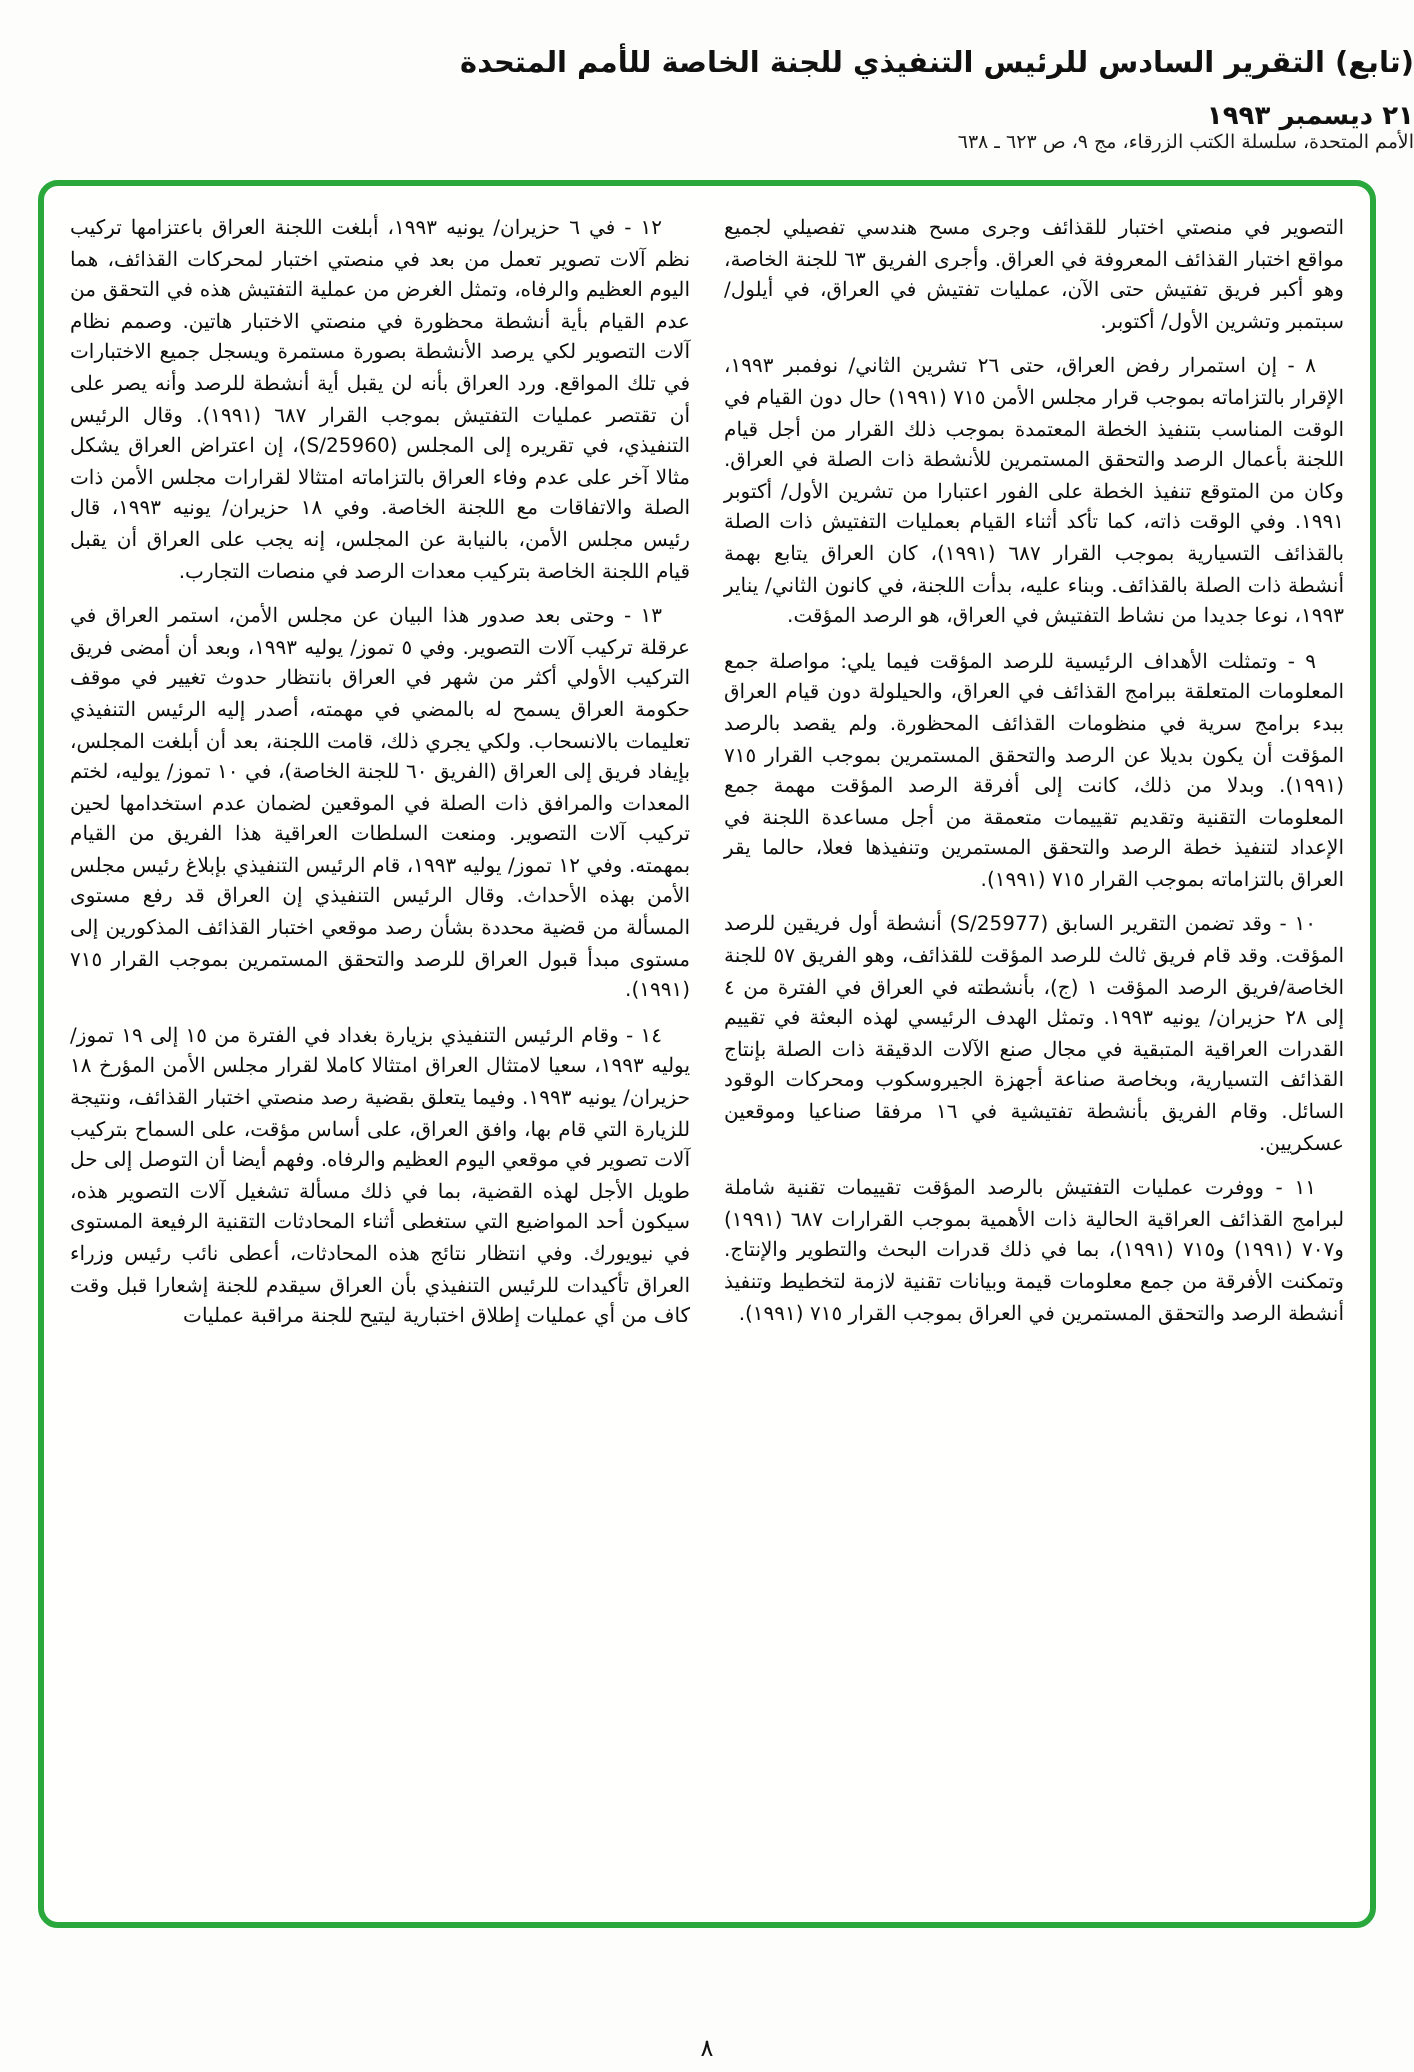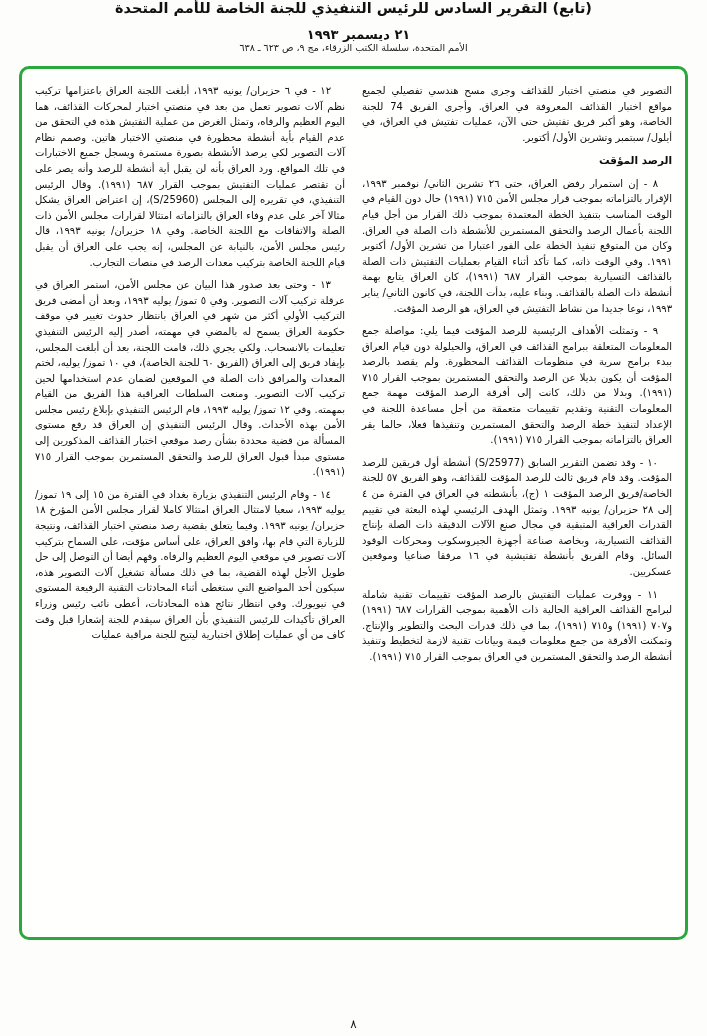--- a/index.html
+++ b/index.html
@@ -1,21 +1,21 @@
 <!DOCTYPE html>
 <html lang="ar"><head>
 <meta charset="utf-8">
 <style>
   html, body { margin: 0; padding: 0; background: #ffffff; }
   .page {
     width: 707px; height: 1036px; margin: 0 auto; position: relative;
     background: #fdfdfb; overflow: hidden; color: #111;
     font-family: "DejaVu Sans", sans-serif;
   }
-  .doc-header { text-align: center; }
+  .doc-header { text-align: right; padding-top: 24px; }
   .doc-title { font-size: 14.5px; font-weight: bold; letter-spacing: 0.2px; }
   .doc-date { font-size: 13px; font-weight: bold; margin-top: 11px; margin-left: 10px; }
   .doc-source { font-size: 9.5px; color: #1a1a1a; }
   .content-box {
     box-sizing: border-box;
     margin: 13px 19px 0 19px;
     border: 3px solid #2aa83c;
     border-radius: 10px;
     padding: 14px 13px 10px 13px;
     height: 874px;
@@ -50,22 +50,21 @@
 
   <header class="doc-header">
     <div class="doc-title">(تابع) التقرير السادس للرئيس التنفيذي للجنة الخاصة للأمم المتحدة</div>
     <div class="doc-date">٢١ ديسمبر ١٩٩٣</div>
     <div class="doc-source">الأمم المتحدة، سلسلة الكتب الزرقاء، مج ٩، ص ٦٢٣ ـ ٦٣٨</div>
   </header>
 
   <main class="content-box">
 
     <section class="col">
-      <p>التصوير في منصتي اختبار للقذائف وجرى مسح هندسي تفصيلي لجميع مواقع اختبار القذائف المعروفة في العراق. وأجرى الفريق 74 للجنة الخاصة، وهو أكبر فريق تفتيش حتى الآن، عمليات تفتيش في العراق، في أيلول/ سبتمبر وتشرين الأول/ أكتوبر.</p>
-      <h3 class="section-heading">الرصد المؤقت</h3>
+      <p>التصوير في منصتي اختبار للقذائف وجرى مسح هندسي تفصيلي لجميع مواقع اختبار القذائف المعروفة في العراق. وأجرى الفريق ٦٣ للجنة الخاصة، وهو أكبر فريق تفتيش حتى الآن، عمليات تفتيش في العراق، في أيلول/ سبتمبر وتشرين الأول/ أكتوبر.</p>
       <p class="indent">٨ -  إن استمرار رفض العراق، حتى ٢٦ تشرين الثاني/ نوفمبر ١٩٩٣، الإقرار بالتزاماته بموجب قرار مجلس الأمن ٧١٥ (١٩٩١) حال دون القيام في الوقت المناسب بتنفيذ الخطة المعتمدة بموجب ذلك القرار من أجل قيام اللجنة بأعمال الرصد والتحقق المستمرين للأنشطة ذات الصلة في العراق. وكان من المتوقع تنفيذ الخطة على الفور اعتبارا من تشرين الأول/ أكتوبر ١٩٩١. وفي الوقت ذاته، كما تأكد أثناء القيام بعمليات التفتيش ذات الصلة بالقذائف التسيارية بموجب القرار ٦٨٧ (١٩٩١)، كان العراق يتابع بهمة أنشطة ذات الصلة بالقذائف. وبناء عليه، بدأت اللجنة، في كانون الثاني/ يناير ١٩٩٣، نوعا جديدا من نشاط التفتيش في العراق، هو الرصد المؤقت.</p>
       <p class="indent">٩ -  وتمثلت الأهداف الرئيسية للرصد المؤقت فيما يلي: مواصلة جمع المعلومات المتعلقة ببرامج القذائف في العراق، والحيلولة دون قيام العراق ببدء برامج سرية في منظومات القذائف المحظورة. ولم يقصد بالرصد المؤقت أن يكون بديلا عن الرصد والتحقق المستمرين بموجب القرار ٧١٥ (١٩٩١). وبدلا من ذلك، كانت إلى أفرقة الرصد المؤقت مهمة جمع المعلومات التقنية وتقديم تقييمات متعمقة من أجل مساعدة اللجنة في الإعداد لتنفيذ خطة الرصد والتحقق المستمرين وتنفيذها فعلا، حالما يقر العراق بالتزاماته بموجب القرار ٧١٥ (١٩٩١).</p>
       <p class="indent">١٠ -  وقد تضمن التقرير السابق (S/25977) أنشطة أول فريقين للرصد المؤقت. وقد قام فريق ثالث للرصد المؤقت للقذائف، وهو الفريق ٥٧ للجنة الخاصة/فريق الرصد المؤقت ١ (ج)، بأنشطته في العراق في الفترة من ٤ إلى ٢٨ حزيران/ يونيه ١٩٩٣. وتمثل الهدف الرئيسي لهذه البعثة في تقييم القدرات العراقية المتبقية في مجال صنع الآلات الدقيقة ذات الصلة بإنتاج القذائف التسيارية، وبخاصة صناعة أجهزة الجيروسكوب ومحركات الوقود السائل. وقام الفريق بأنشطة تفتيشية في ١٦ مرفقا صناعيا وموقعين عسكريين.</p>
       <p class="indent">١١ -  ووفرت عمليات التفتيش بالرصد المؤقت تقييمات تقنية شاملة لبرامج القذائف العراقية الحالية ذات الأهمية بموجب القرارات ٦٨٧ (١٩٩١) و٧٠٧ (١٩٩١) و٧١٥ (١٩٩١)، بما في ذلك قدرات البحث والتطوير والإنتاج. وتمكنت الأفرقة من جمع معلومات قيمة وبيانات تقنية لازمة لتخطيط وتنفيذ أنشطة الرصد والتحقق المستمرين في العراق بموجب القرار ٧١٥ (١٩٩١).</p>
     </section>
 
     <section class="col">
       <p class="indent">١٢ -  في ٦ حزيران/ يونيه ١٩٩٣، أبلغت اللجنة العراق باعتزامها تركيب نظم آلات تصوير تعمل من بعد في منصتي اختبار لمحركات القذائف، هما اليوم العظيم والرفاه، وتمثل الغرض من عملية التفتيش هذه في التحقق من عدم القيام بأية أنشطة محظورة في منصتي الاختبار هاتين. وصمم نظام آلات التصوير لكي يرصد الأنشطة بصورة مستمرة ويسجل جميع الاختبارات في تلك المواقع. ورد العراق بأنه لن يقبل أية أنشطة للرصد وأنه يصر على أن تقتصر عمليات التفتيش بموجب القرار ٦٨٧ (١٩٩١). وقال الرئيس التنفيذي، في تقريره إلى المجلس (S/25960)، إن اعتراض العراق يشكل مثالا آخر على عدم وفاء العراق بالتزاماته امتثالا لقرارات مجلس الأمن ذات الصلة والاتفاقات مع اللجنة الخاصة. وفي ١٨ حزيران/ يونيه ١٩٩٣، قال رئيس مجلس الأمن، بالنيابة عن المجلس، إنه يجب على العراق أن يقبل قيام اللجنة الخاصة بتركيب معدات الرصد في منصات التجارب.</p>
       <p class="indent">١٣ -  وحتى بعد صدور هذا البيان عن مجلس الأمن، استمر العراق في عرقلة تركيب آلات التصوير. وفي ٥ تموز/ يوليه ١٩٩٣، وبعد أن أمضى فريق التركيب الأولي أكثر من شهر في العراق بانتظار حدوث تغيير في موقف حكومة العراق يسمح له بالمضي في مهمته، أصدر إليه الرئيس التنفيذي تعليمات بالانسحاب. ولكي يجري ذلك، قامت اللجنة، بعد أن أبلغت المجلس، بإيفاد فريق إلى العراق (الفريق ٦٠ للجنة الخاصة)، في ١٠ تموز/ يوليه، لختم المعدات والمرافق ذات الصلة في الموقعين لضمان عدم استخدامها لحين تركيب آلات التصوير. ومنعت السلطات العراقية هذا الفريق من القيام بمهمته. وفي ١٢ تموز/ يوليه ١٩٩٣، قام الرئيس التنفيذي بإبلاغ رئيس مجلس الأمن بهذه الأحداث. وقال الرئيس التنفيذي إن العراق قد رفع مستوى المسألة من قضية محددة بشأن رصد موقعي اختبار القذائف المذكورين إلى مستوى مبدأ قبول العراق للرصد والتحقق المستمرين بموجب القرار ٧١٥ (١٩٩١).</p>
       <p class="indent">١٤ -  وقام الرئيس التنفيذي بزيارة بغداد في الفترة من ١٥ إلى ١٩ تموز/ يوليه ١٩٩٣، سعيا لامتثال العراق امتثالا كاملا لقرار مجلس الأمن المؤرخ ١٨ حزيران/ يونيه ١٩٩٣. وفيما يتعلق بقضية رصد منصتي اختبار القذائف، ونتيجة للزيارة التي قام بها، وافق العراق، على أساس مؤقت، على السماح بتركيب آلات تصوير في موقعي اليوم العظيم والرفاه. وفهم أيضا أن التوصل إلى حل طويل الأجل لهذه القضية، بما في ذلك مسألة تشغيل آلات التصوير هذه، سيكون أحد المواضيع التي ستغطى أثناء المحادثات التقنية الرفيعة المستوى في نيويورك. وفي انتظار نتائج هذه المحادثات، أعطى نائب رئيس وزراء العراق تأكيدات للرئيس التنفيذي بأن العراق سيقدم للجنة إشعارا قبل وقت كاف من أي عمليات إطلاق اختبارية ليتيح للجنة مراقبة عمليات</p>

